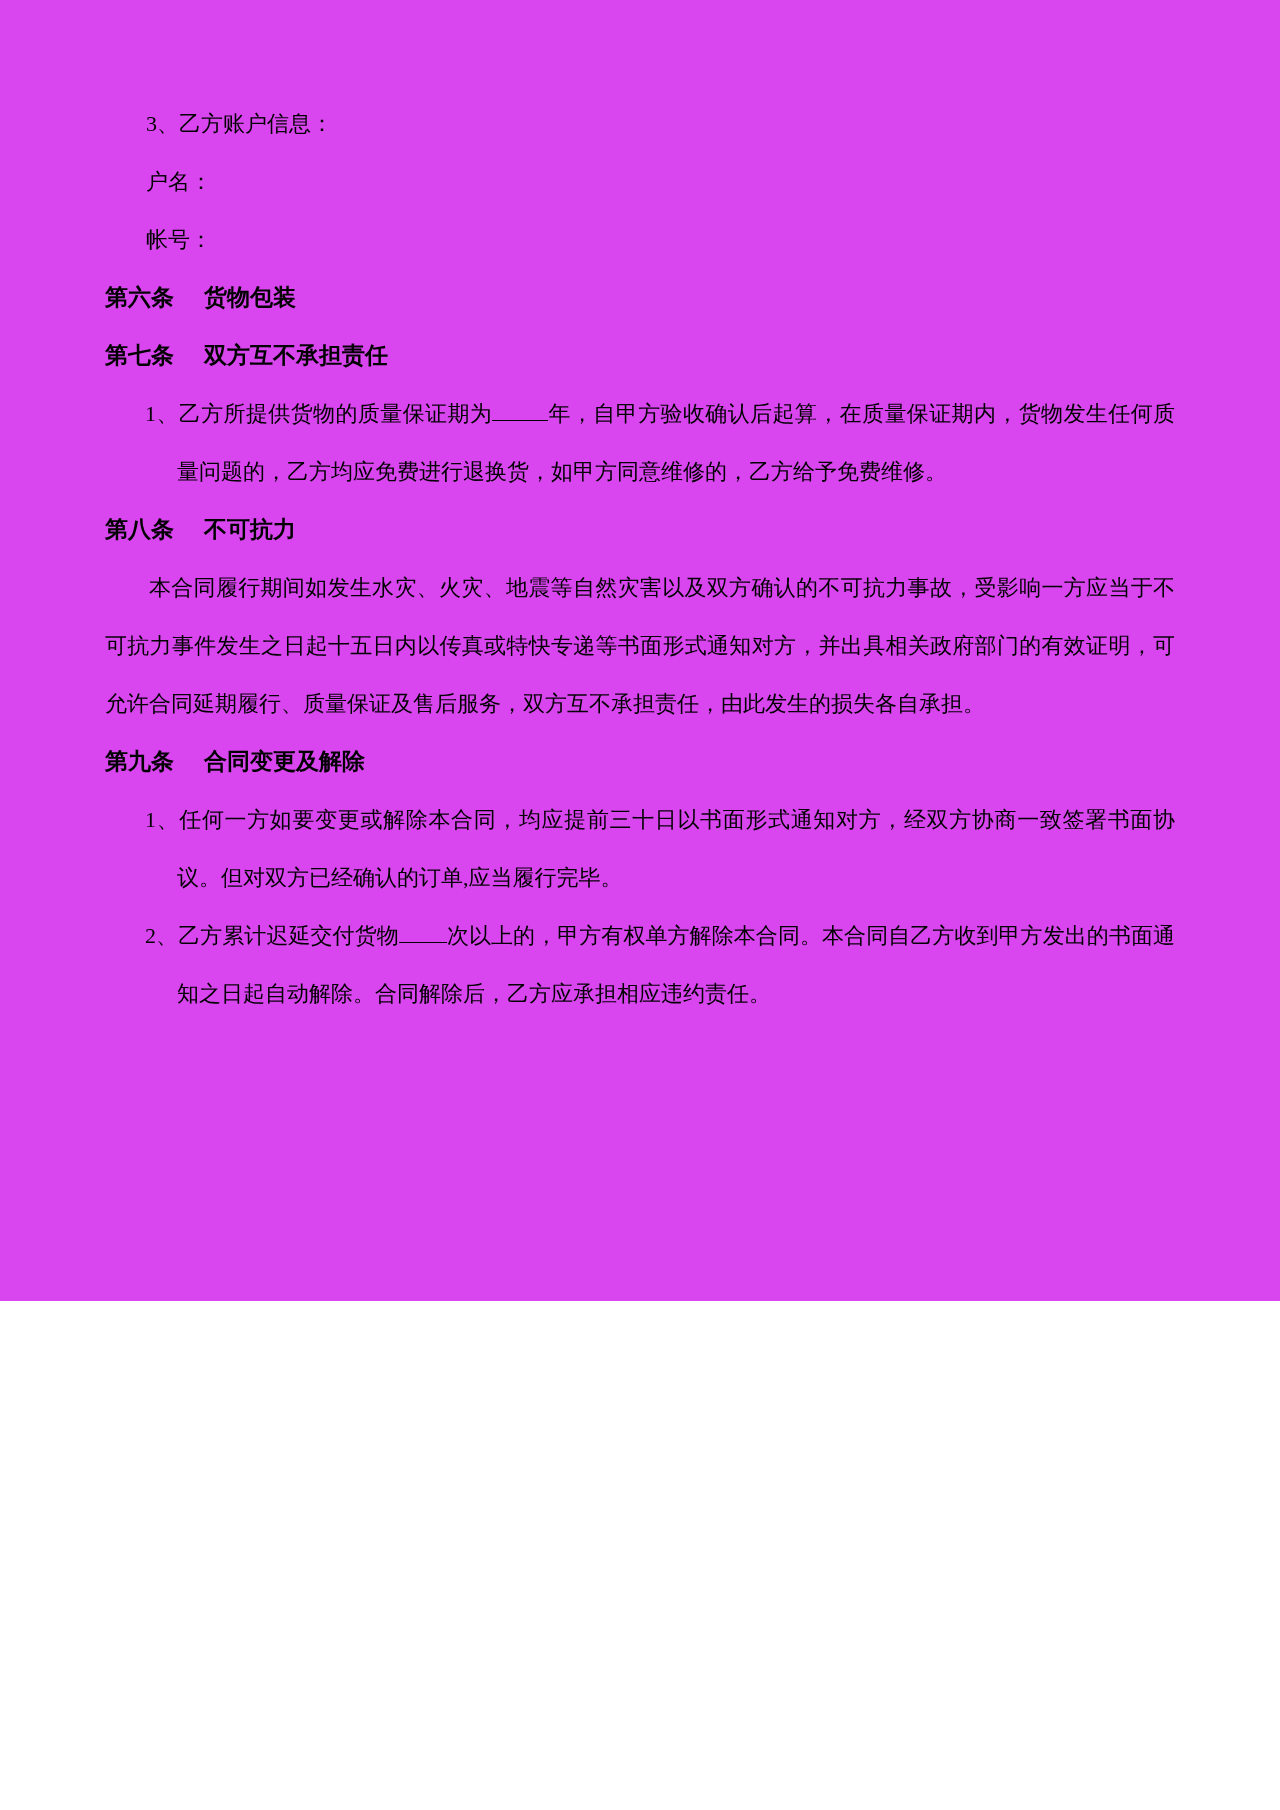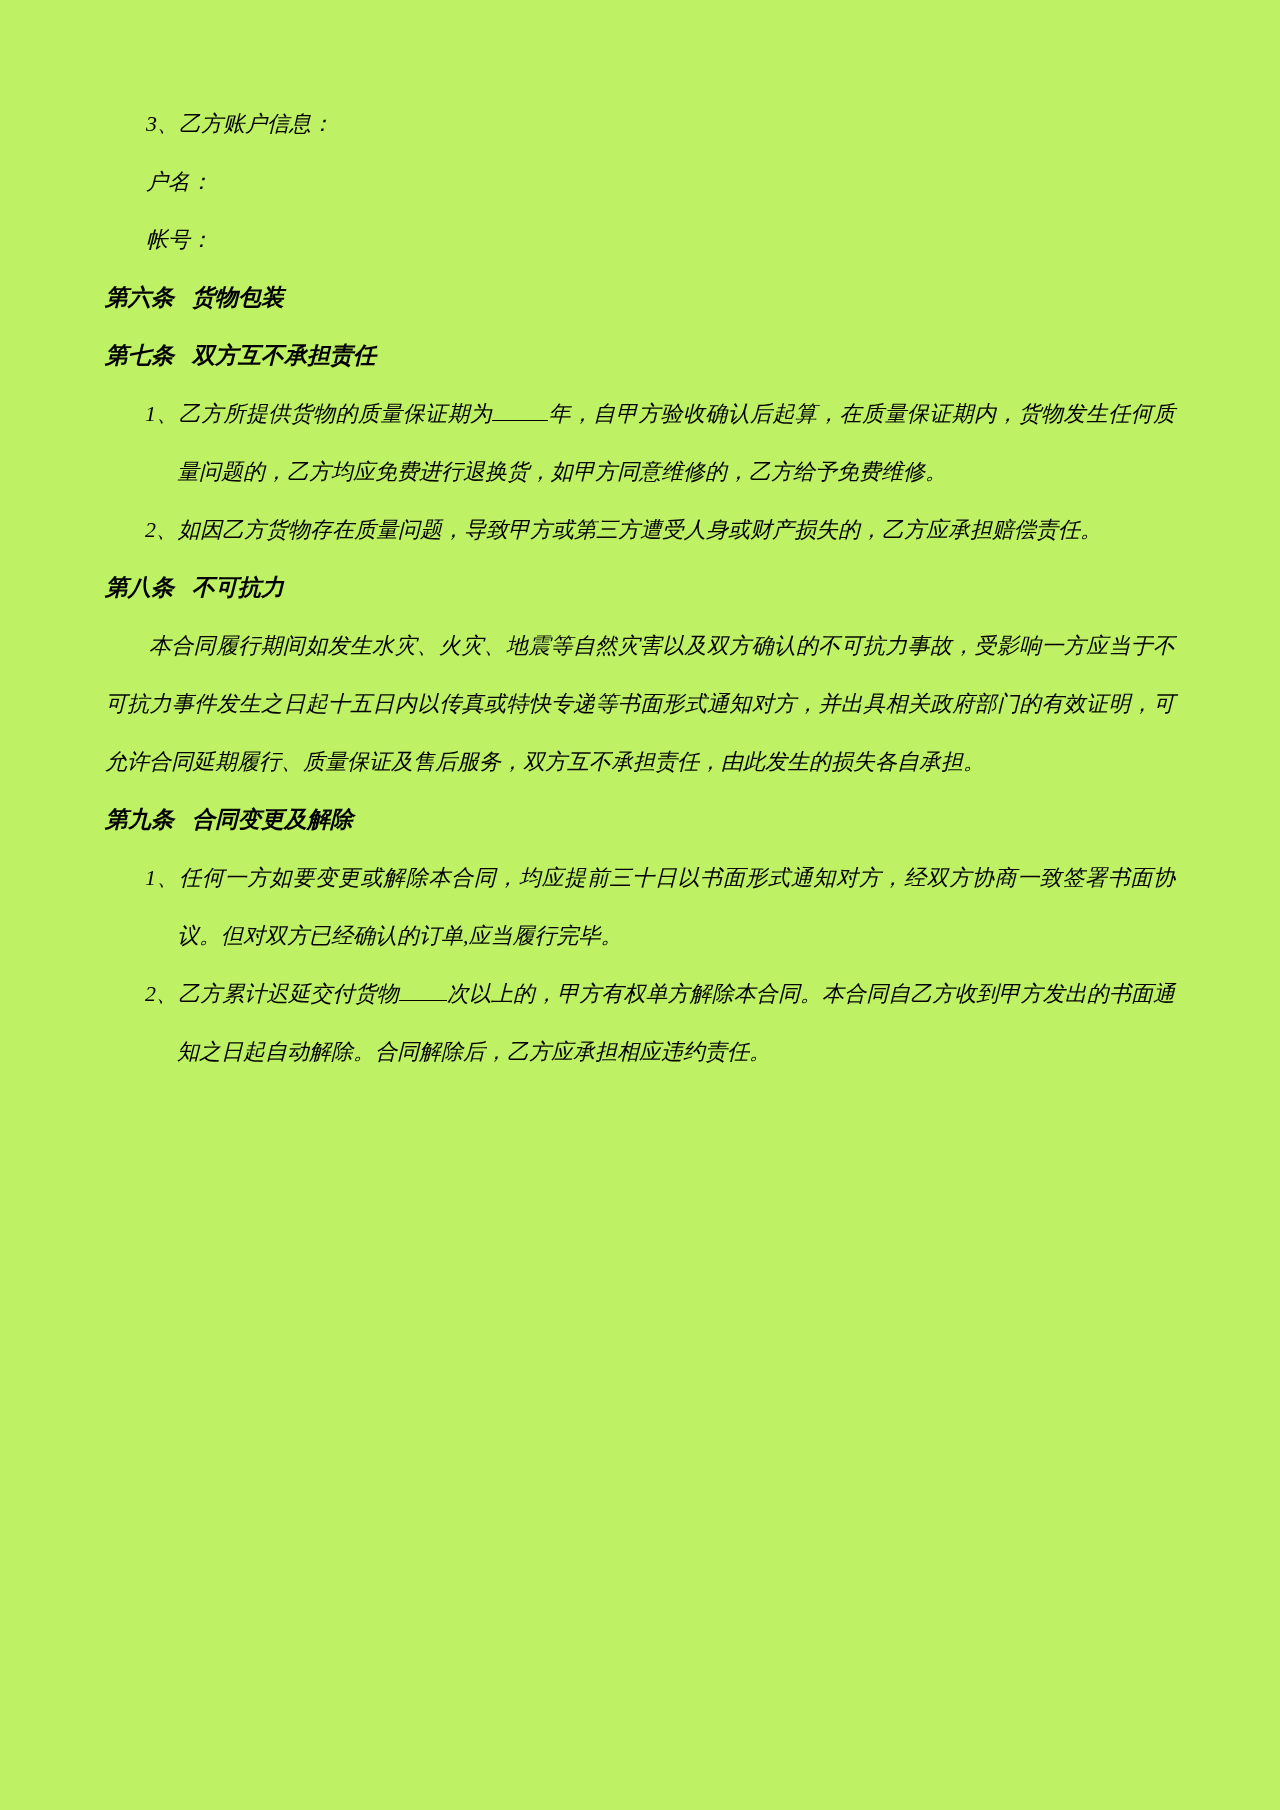--- a/index.html
+++ b/index.html
@@ -6,25 +6,24 @@
   html, body { background: #ffffff; }
   body {
     width: 1280px;
     height: 1810px;
     font-family: "Liberation Serif", "DejaVu Serif", serif;
     color: #000000;
   }
   .page {
     position: relative;
     width: 1280px;
-    height: 1810px;
-    background: #bef264;
+    height: 1301px;
+    background: #d946ef;
     padding: 95px 105px 0 105px;
     overflow: hidden;
-    font-style: italic;
   }
   .line, .para, .list-item, .heading {
     font-size: 22px;
     line-height: 58px;
   }
   
   .indent-1 { padding-left: 41px; }
   
   .para {
     text-indent: 44px;
@@ -33,21 +32,21 @@
   
   .list-item {
     padding-left: 72px;
     text-indent: -32px;
     text-align: justify;
   }
   .heading {
     font-weight: bold;
     font-size: 23px;
   }
-  .heading .heading-title { margin-left: 18px; }
+  .heading .heading-title { margin-left: 30px; }
   
   .blank {
     display: inline-block;
     height: 3px;
     border-bottom: 1.6px solid #000000;
   }
   .blank-year { width: 56px; }
   .blank-times { width: 48px; }
 </style>
 </head>
@@ -60,21 +59,20 @@
   <p class="line indent-1">帐号：</p>
 
   <h3 class="heading">
     <span>第六条</span><span class="heading-title">货物包装</span>
   </h3>
 
   <h3 class="heading">
     <span>第七条</span><span class="heading-title">双方互不承担责任</span>
   </h3>
   <p class="list-item"><span>1、</span><span>乙方所提供货物的质量保证期为</span><span class="blank blank-year"></span><span>年，自甲方验收确认后起算，在质量保证期内，货物发生任何质量问题的，乙方均应免费进行退换货，如甲方同意维修的，乙方给予免费维修。</span></p>
-  <p class="list-item"><span>2、</span><span>如因乙方货物存在质量问题，导致甲方或第三方遭受人身或财产损失的，乙方应承担赔偿责任。</span></p>
 
   <h3 class="heading">
     <span>第八条</span><span class="heading-title">不可抗力</span>
   </h3>
   <p class="para">本合同履行期间如发生水灾、火灾、地震等自然灾害以及双方确认的不可抗力事故，受影响一方应当于不可抗力事件发生之日起十五日内以传真或特快专递等书面形式通知对方，并出具相关政府部门的有效证明，可允许合同延期履行、质量保证及售后服务，双方互不承担责任，由此发生的损失各自承担。</p>
 
   <h3 class="heading">
     <span>第九条</span><span class="heading-title">合同变更及解除</span>
   </h3>
   <p class="list-item"><span>1、</span><span>任何一方如要变更或解除本合同，均应提前三十日以书面形式通知对方，经双方协商一致签署书面协议。但对双方已经确认的订单,应当履行完毕。</span></p>

